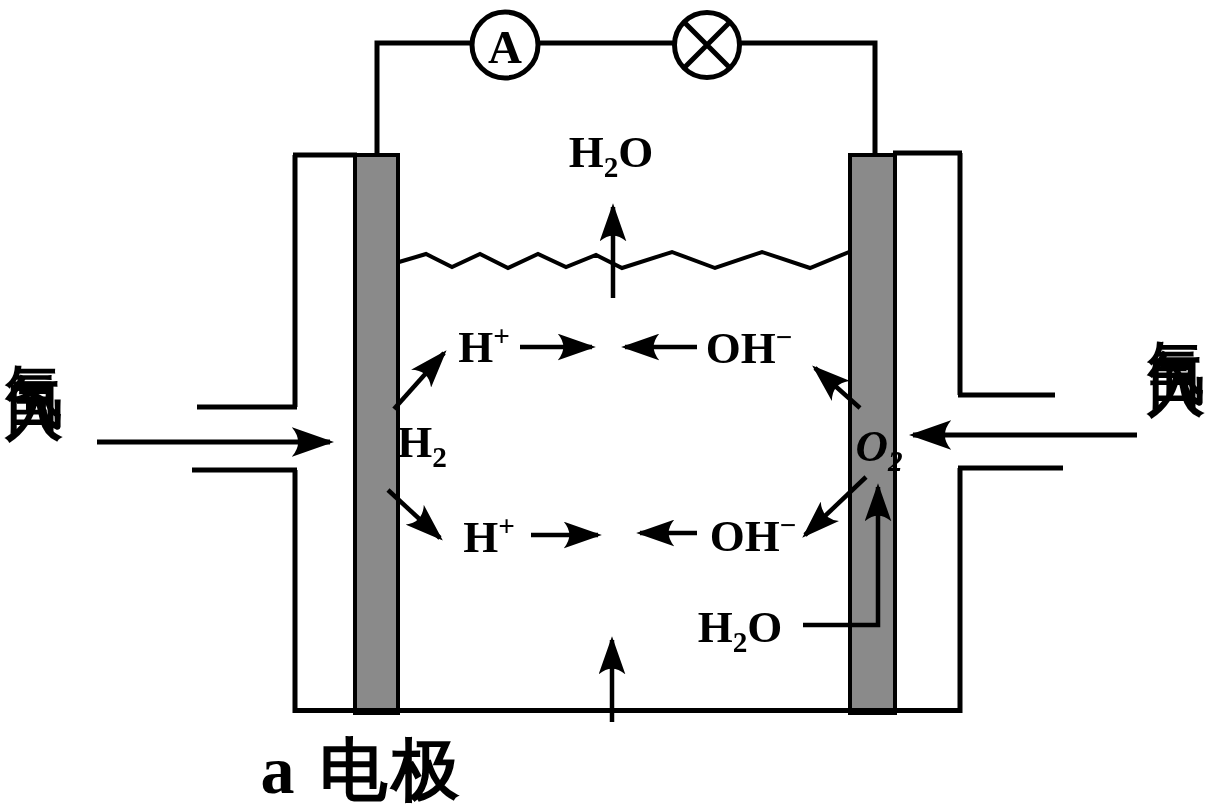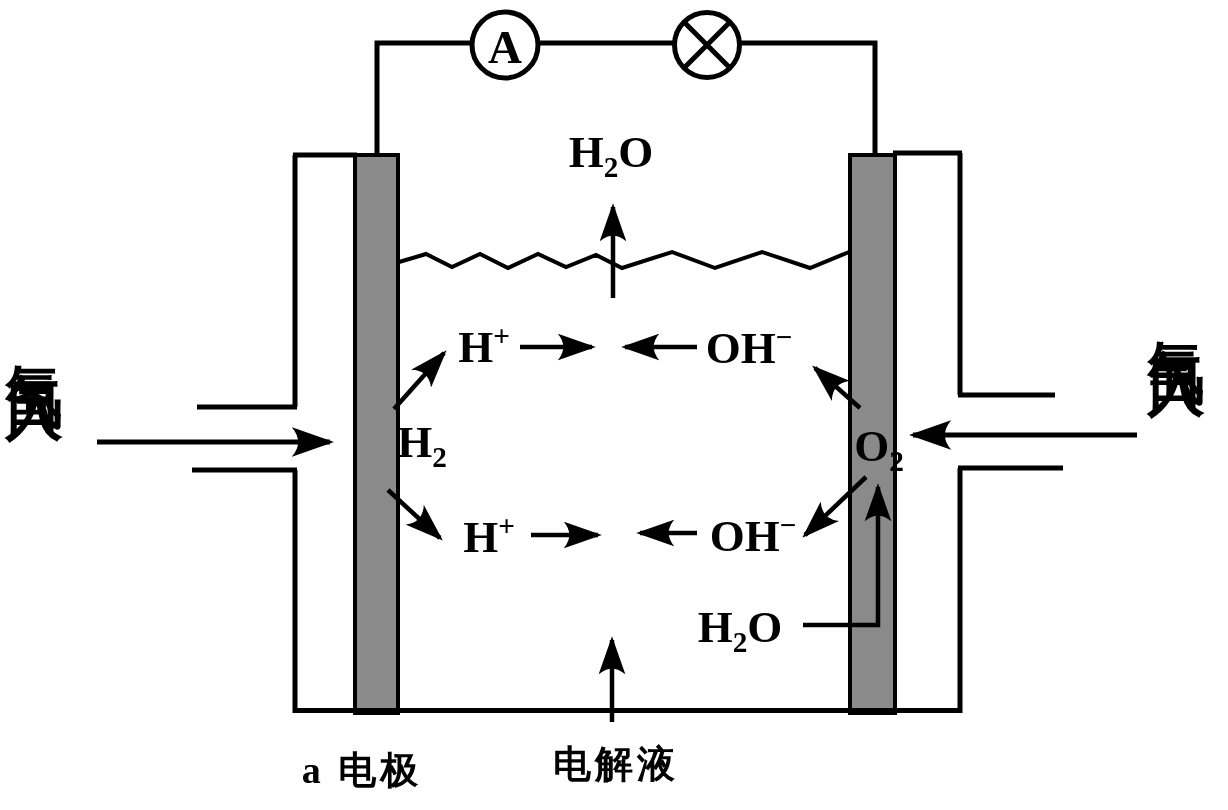--- a/index.html
+++ b/index.html
@@ -23,21 +23,21 @@
   .centered { transform: translate(-50%, -50%); }
   .chem { font-size: 45px; }
   .chem sub { font-size: 0.65em; line-height: 0; }
   .chem sup { font-size: 0.65em; line-height: 0; }
   .cjk-vert {
     font-size: 57px;
     writing-mode: vertical-rl;
     text-orientation: upright;
     letter-spacing: 8px;
   }
-  .cjk-bottom { font-size: 38px; letter-spacing: 4px; }
+  .cjk-bottom { font-size: 68px; letter-spacing: 4px; }
   .ammeter-letter { font-size: 47px; }
   .wire, .wall, .arrow, .wave, .lamp-x { stroke: #000000; fill: none; stroke-linecap: butt; }
   .sw5 { stroke-width: 5; }
   .sw45 { stroke-width: 4.5; }
   .sw4 { stroke-width: 4; }
   .arrow { marker-end: url(#ah); }
   .meter-circle { fill: #ffffff; stroke: #000000; stroke-width: 5; }
   #ah path { fill: #000000; stroke: none; }
 </style>
 </head>
@@ -108,27 +108,26 @@
   <div class="lbl chem centered" style="left:489px; top:537px;">
     <span>H</span><sup>+</sup>
   </div>
   <div class="lbl chem centered" style="left:753px; top:536px;">
     <span>OH</span><sup>−</sup>
   </div>
 
   <div class="lbl chem centered" style="left:378px; top:442px;margin-left:44px;">
     <span>H</span><sub>2</sub>
   </div>
-  <div class="lbl chem centered" style="left:879px; top:446px;">
+  <div class="lbl chem centered" style="left:879px; top:446px;font-style:italic;">
     <span>O</span><sub>2</sub>
   </div>
 
   <div class="lbl chem centered" style="left:740px; top:627px;">
     <span>H</span><sub>2</sub><span>O</span>
   </div>
 
   <div class="lbl cjk-vert" style="left:6px; top:320px;">氢气入口</div>
   <div class="lbl cjk-vert" style="left:1148px; top:296px;">氧气入口</div>
 
   <div class="lbl cjk-bottom centered" style="left:362px; top:770px;">a 电极</div>
-  <div class="lbl cjk-bottom centered" style="left:616px; top:764px;">电解液</div>
 
 </div>
 
 </body></html>

